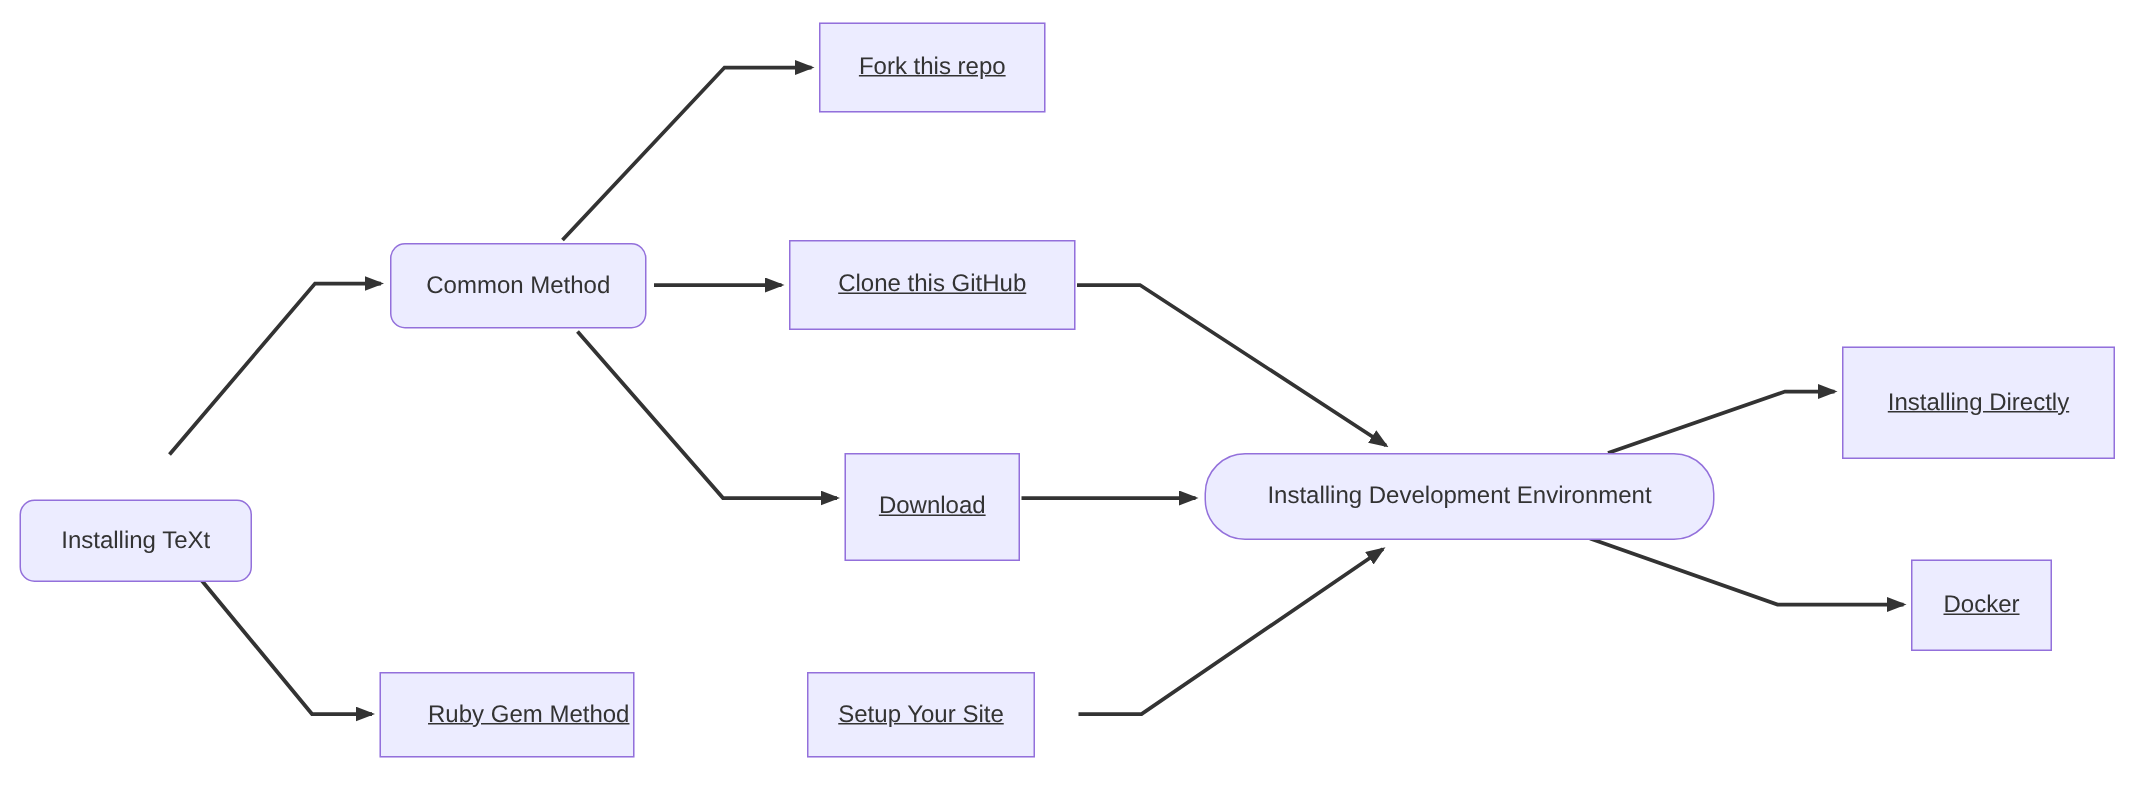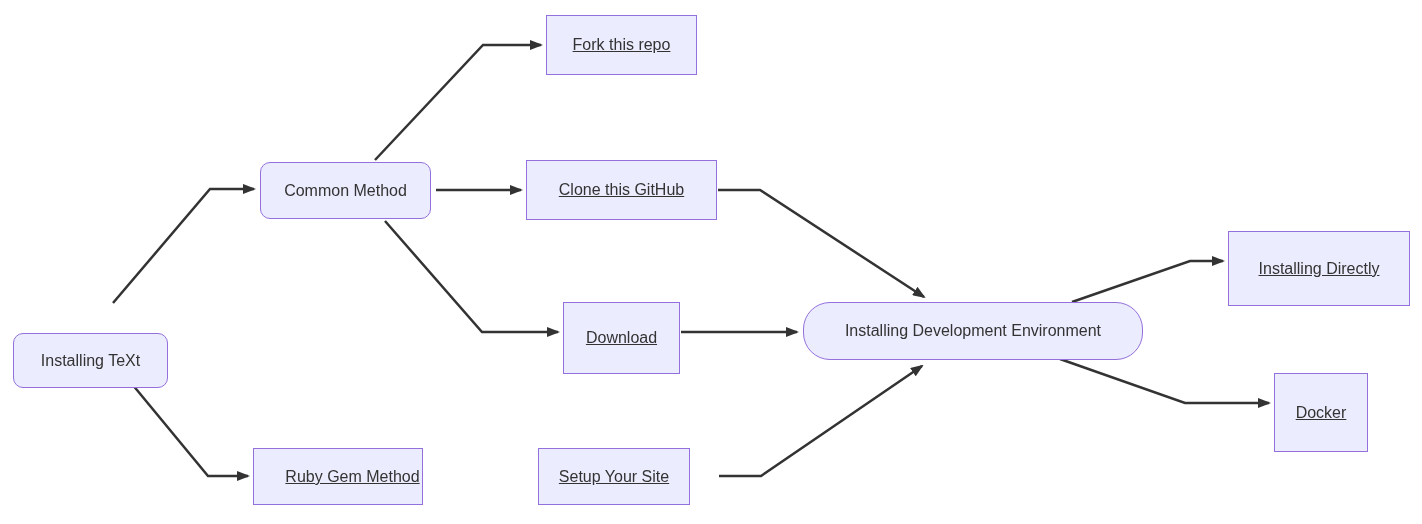--- a/index.html
+++ b/index.html
@@ -97,20 +97,20 @@
       </div>
       <div class="node rect" style="left: 563px; top: 302px; width: 117px; height: 72px;">
         <span>Download</span>
       </div>
       <div class="node rounded" style="left: 803px; top: 302px; width: 340px; height: 58px; border-radius: 27px;">
         <span>Installing Development Environment</span>
       </div>
       <div class="node rect" style="left: 1228px; top: 231px; width: 182px; height: 75px;">
         <span>Installing Directly</span>
       </div>
-      <div class="node rect" style="left: 1274px; top: 373px; width: 94px; height: 79px;">
+      <div class="node rect" style="left: 1274px; top: 373px; width: 94px; height: 61px;">
         <span>Docker</span>
       </div>
       <div class="node rect" style="left: 538px; top: 448px; width: 152px; height: 57px; text-align: right;">
         <span>Setup Your Site</span>
       </div>
     </div>
 </div>
 
 </body></html>

